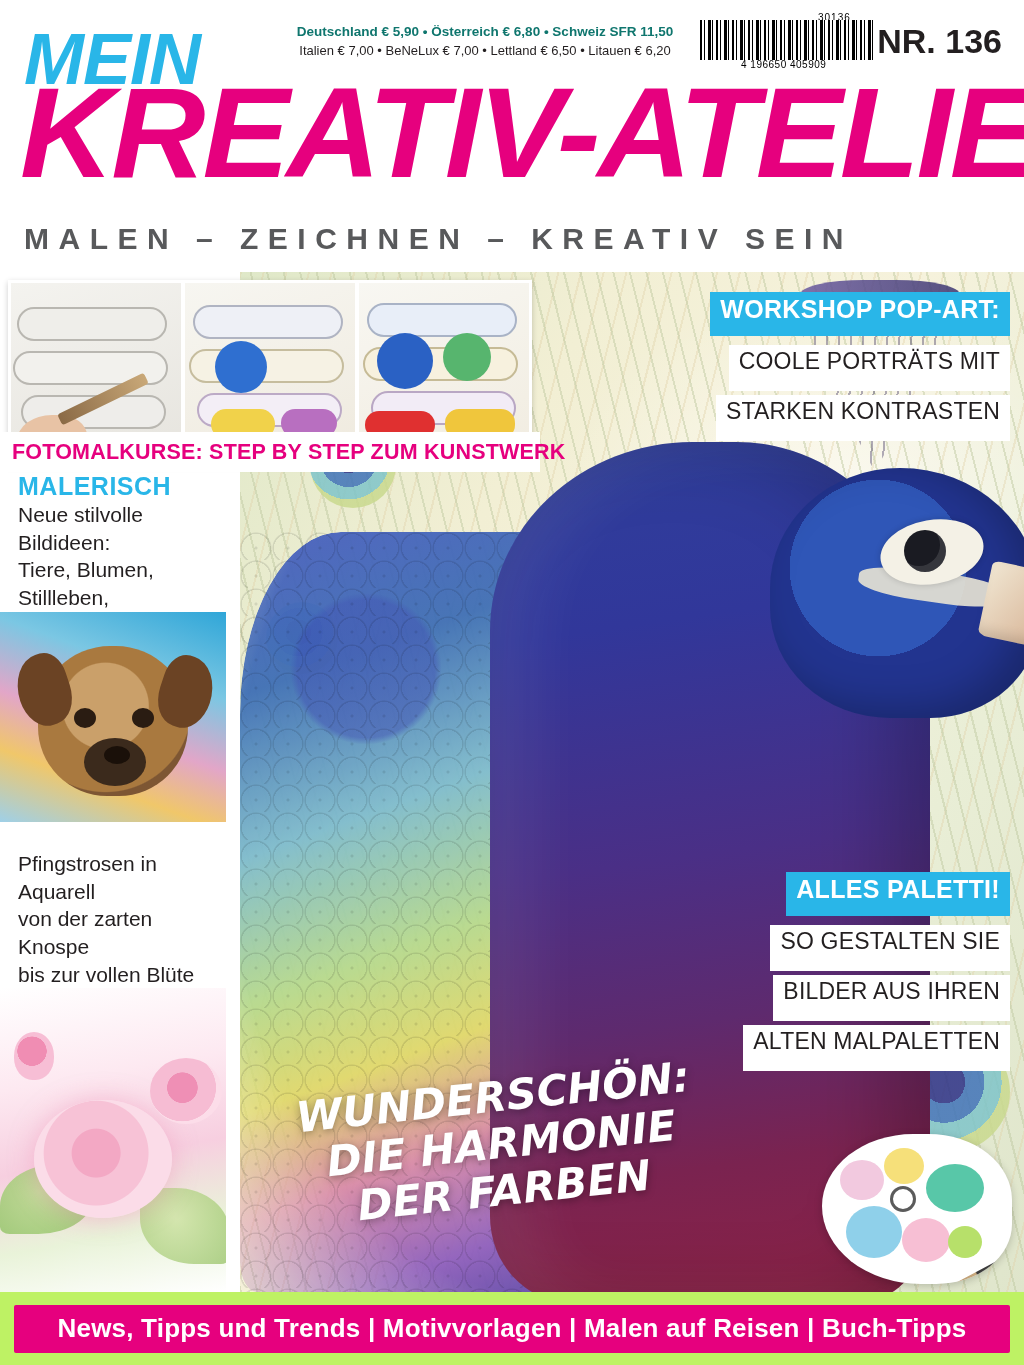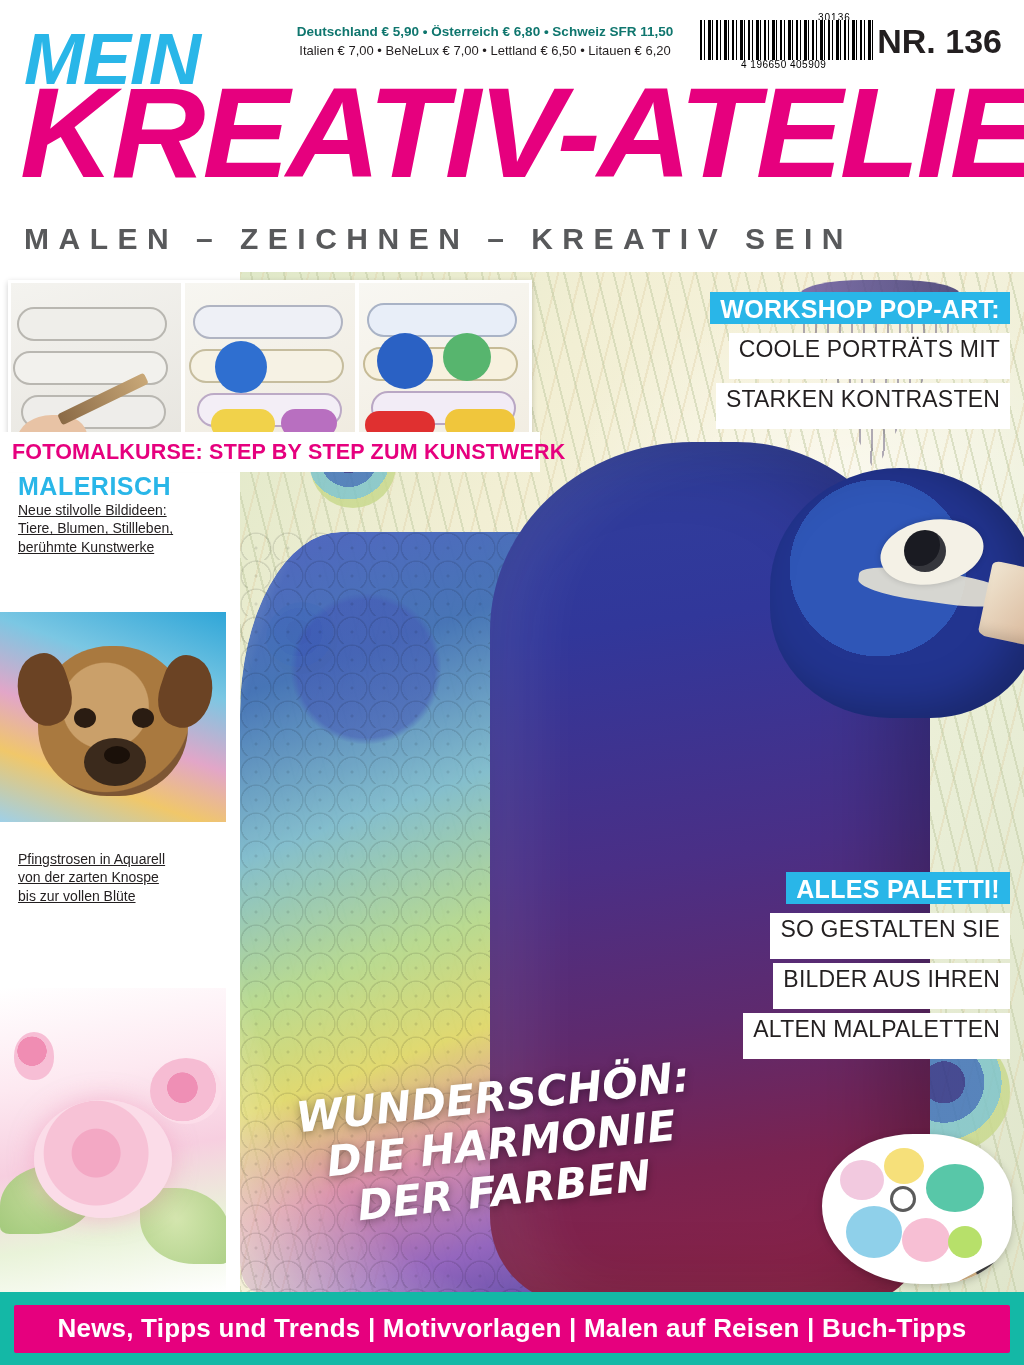--- a/index.html
+++ b/index.html
@@ -167,21 +167,21 @@
 
   
   .left-col {
     position:absolute; left:0; top:0; width:240px; height:1020px;
     background:#ffffff;
   }
   .kicker {
     font-size:25px; font-weight:bold; color:#29b6e8; letter-spacing:.5px;
   }
   .blurb {
-    font-size:14px; color:#231f20; line-height:1.32;text-decoration:underline;
+    font-size:21px; color:#231f20; line-height:1.32;
   }
   .sec-malerisch { position:absolute; left:18px; top:200px; width:210px; }
   .sec-natuerlich { position:absolute; left:18px; top:578px; width:210px; }
 
   .photo-dog {
     position:absolute; left:0px; top:340px; width:226px; height:210px;
     background:
       radial-gradient(circle at 52% 52%, #7d5a3a 0 18%, rgba(0,0,0,0) 19%),
       linear-gradient(200deg,#2fa6d8 0%, #7bc7e3 30%, #e2a6c8 55%, #f0c76a 75%, #9fd0e8 100%);
     overflow:hidden;
@@ -246,21 +246,21 @@
     font-size:21.5px; font-weight:bold; color:#e6007e;
     letter-spacing:.2px; padding-left:12px; white-space:nowrap;
   }
 
   
   .teaser { position:absolute; text-align:right; }
   .teaser .t-head {
     display:inline-block;
     background:#29b6e8; color:#ffffff;
     font-size:25px; font-weight:bold; letter-spacing:.3px;
-    padding:3px 10px 0 10px; margin-bottom:5px;
+    padding:3px 10px 12px 10px; margin-bottom:5px;
     white-space:nowrap;
   }
   .teaser .t-line {
     display:block;
     background:#ffffff; color:#231f20;
     font-size:23px; letter-spacing:.2px;
     padding:3px 10px 16px 10px; margin-top:4px;
     white-space:nowrap;
     float:right; clear:both;
   }
@@ -291,21 +291,21 @@
   .pb-dot { position:absolute; border-radius:50%; }
   .pb-brush {
     position:absolute; right:-14px; bottom:-12px; width:150px; height:10px;
     background:linear-gradient(90deg,#7a5a3a,#c8a87c 70%,#3b3b3b 71%);
     transform:rotate(-28deg); border-radius:4px;
   }
 
   
   .bottom-bar {
     position:absolute; left:0; bottom:0; width:1024px; height:73px;
-    background:#14b8a6;
+    background:#bef264;
     display:flex; align-items:center; justify-content:center;
   }
   .bottom-inner {
     width:996px; height:48px;
     background:#e6007e;
     display:flex; align-items:center; justify-content:center;
     border-radius:2px;
   }
   .bottom-inner span {
     color:#ffffff; font-size:26px; font-weight:bold; letter-spacing:.2px;

